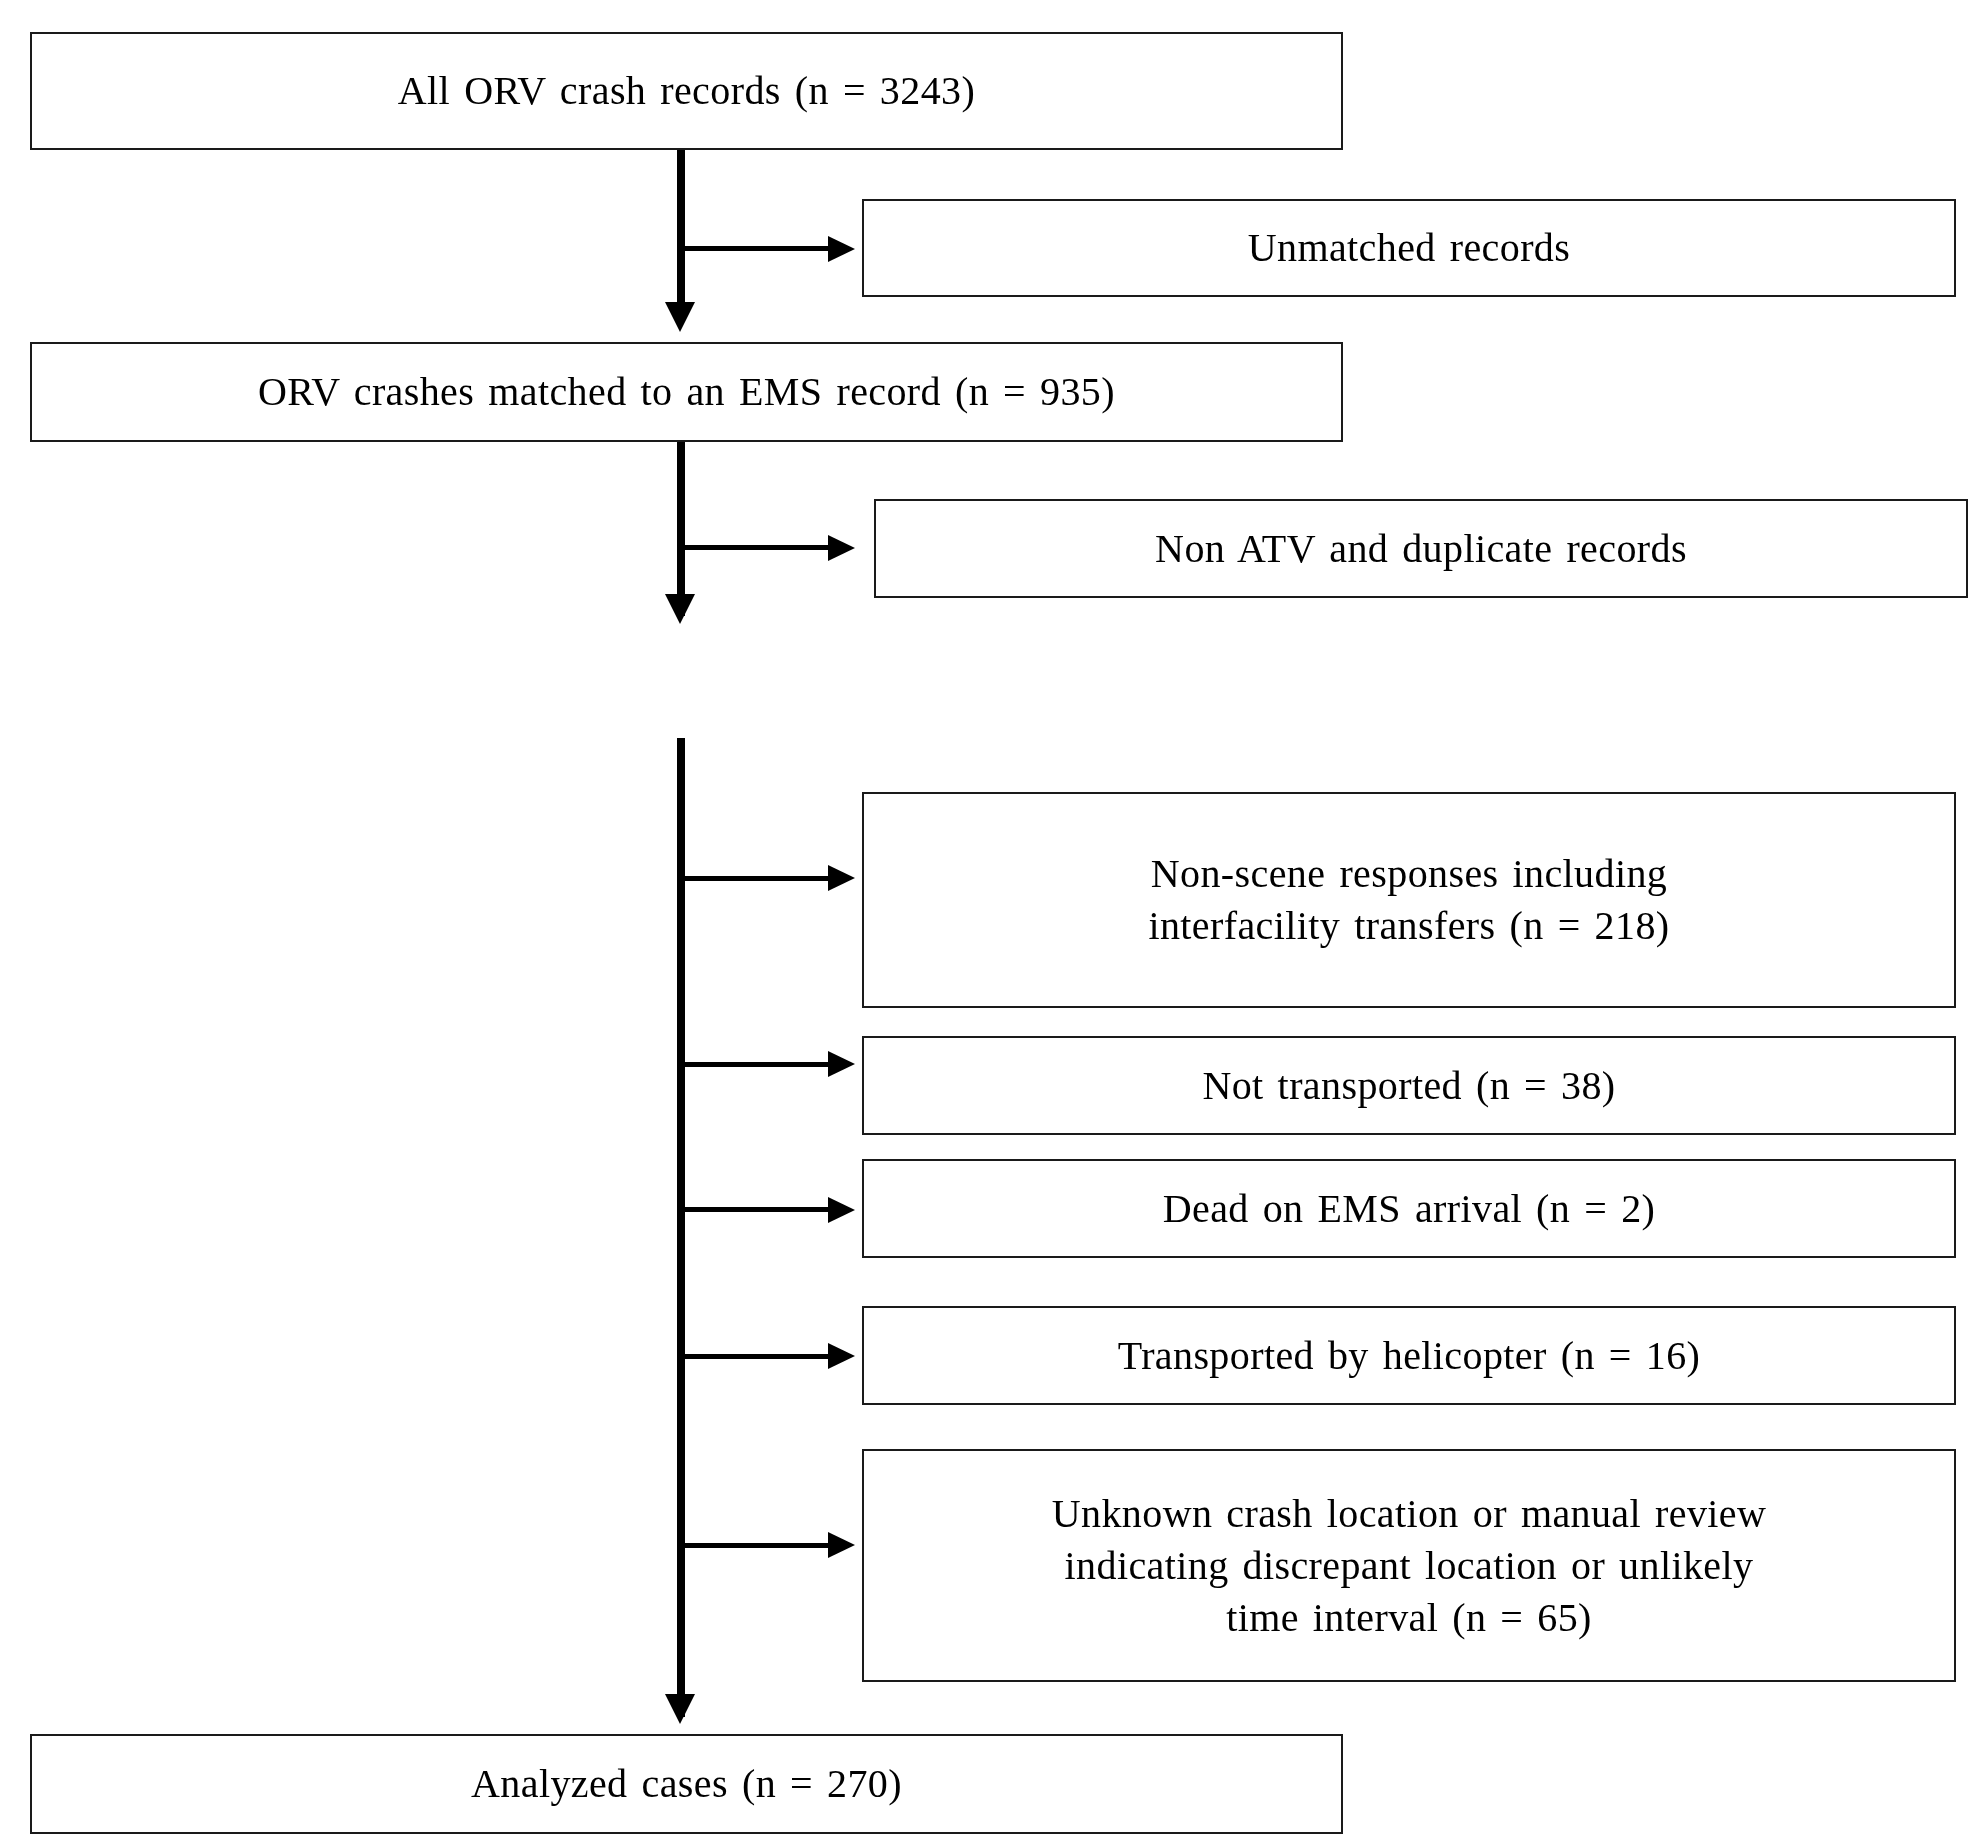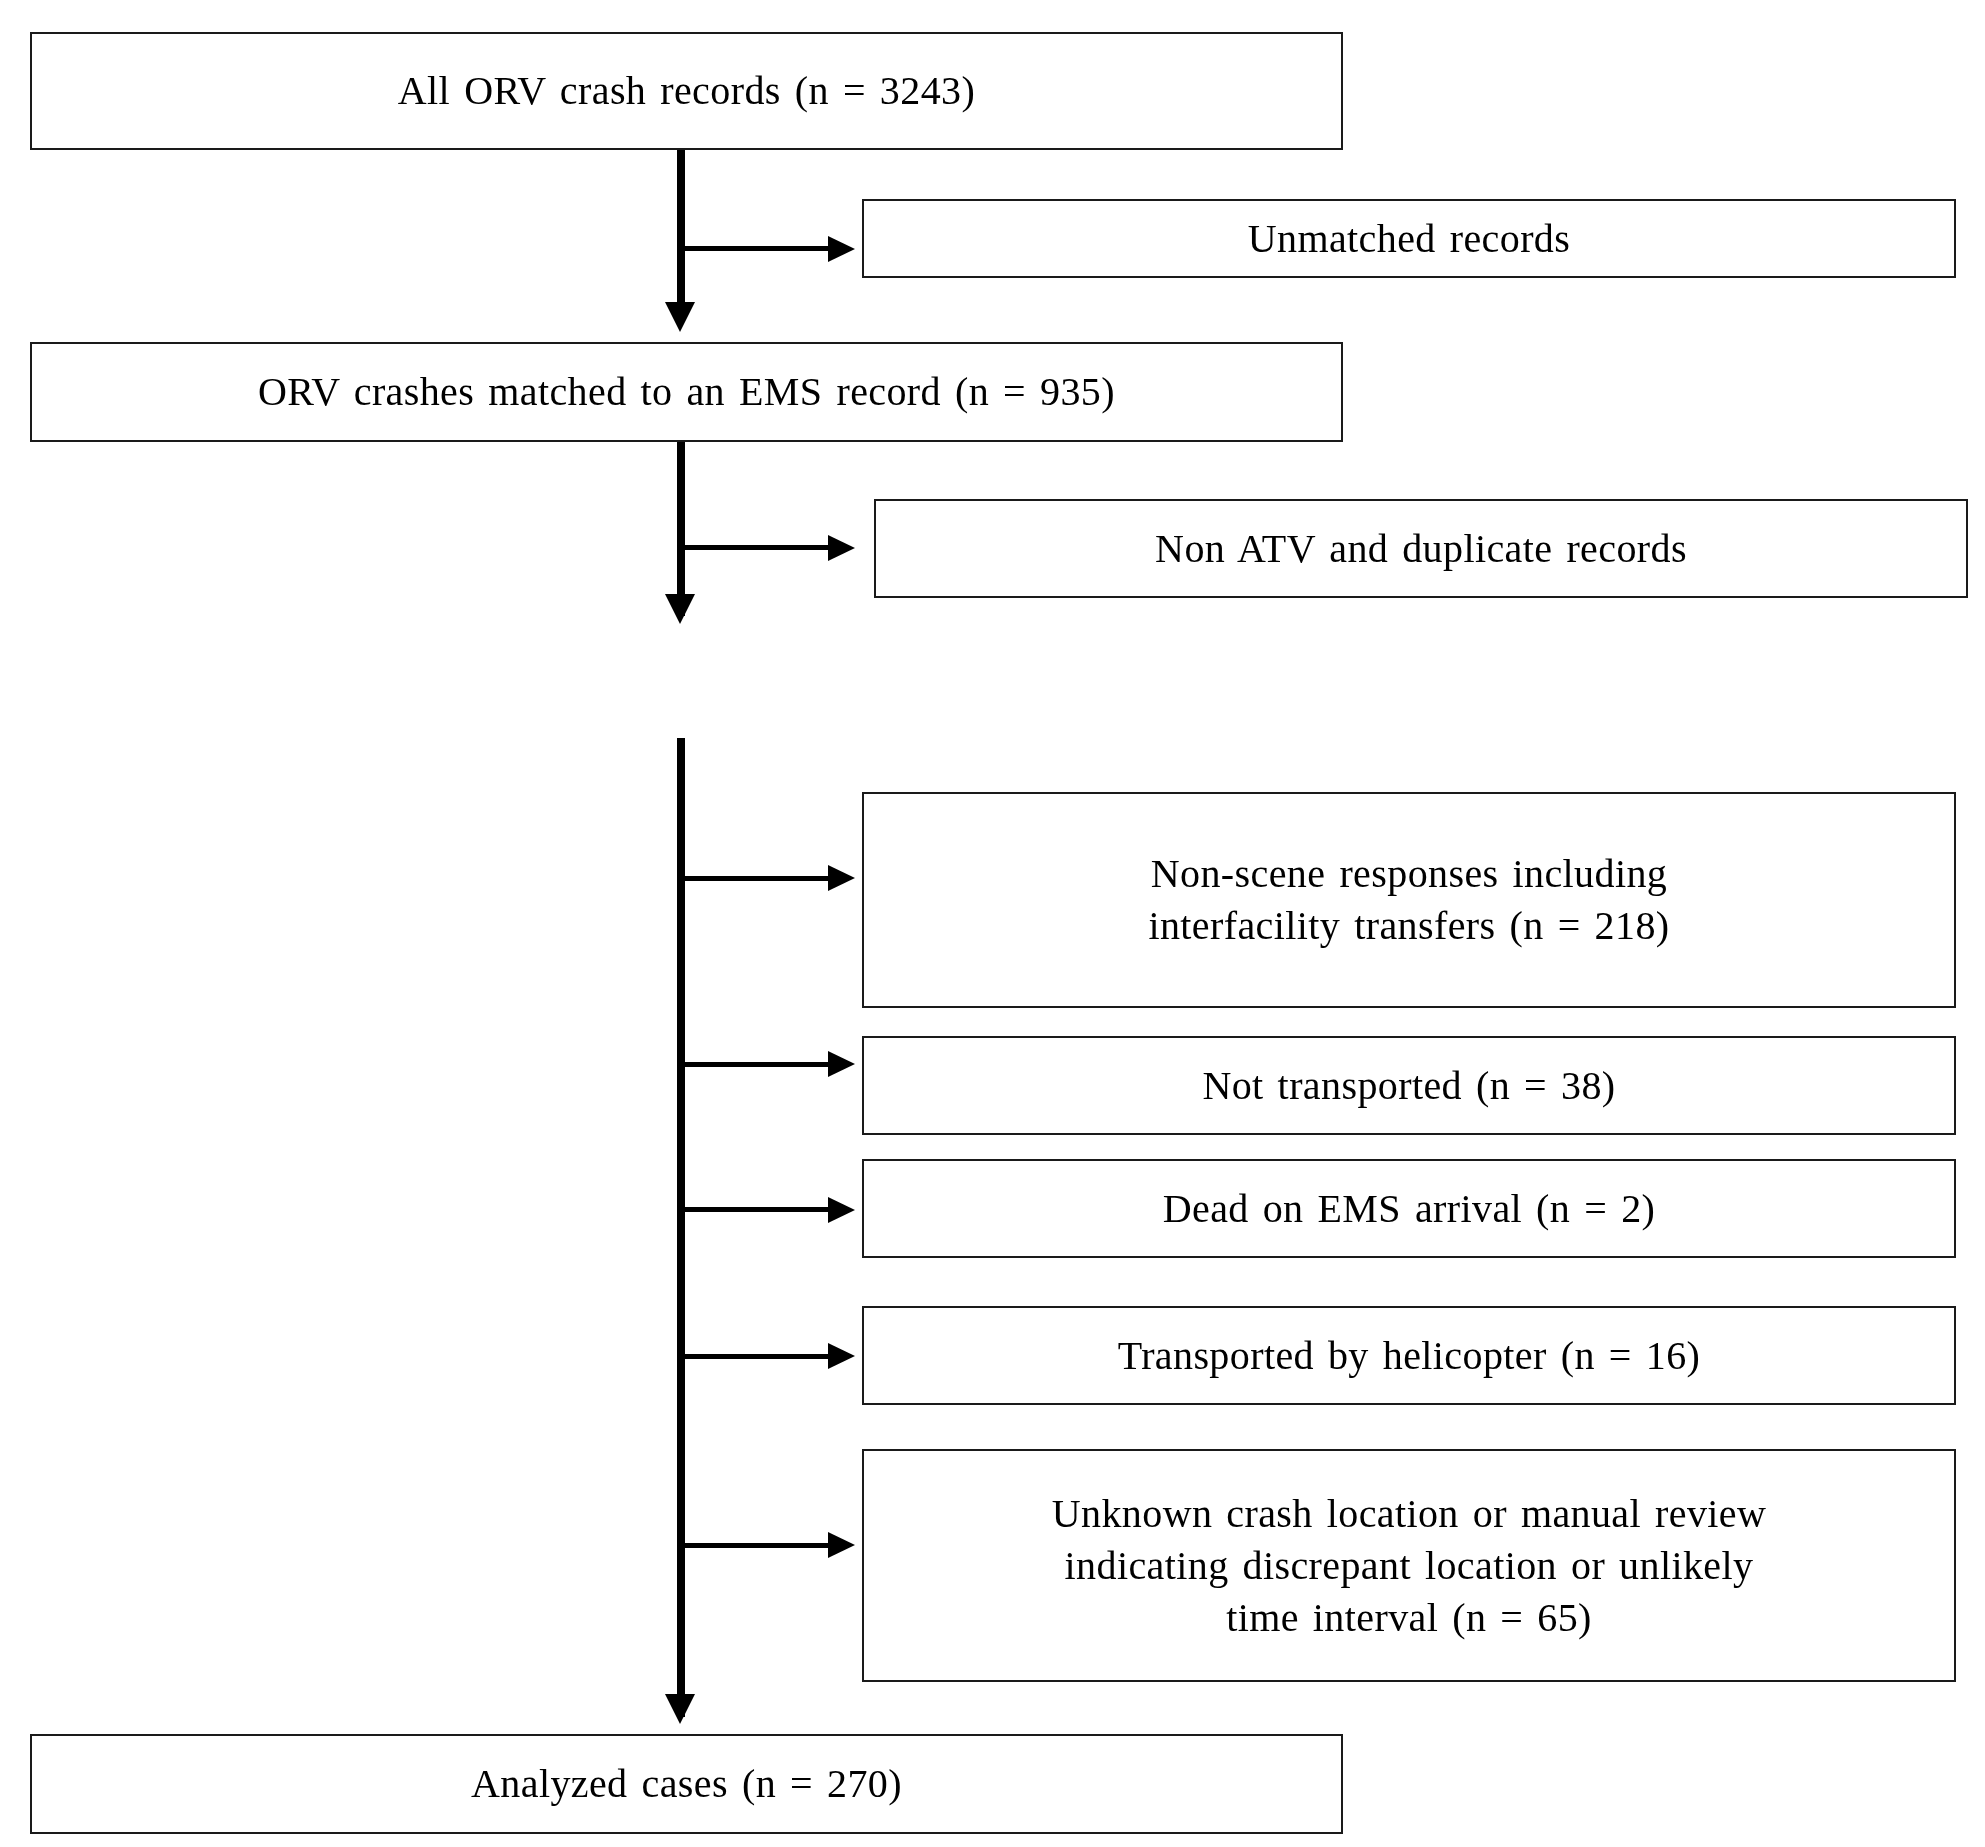--- a/index.html
+++ b/index.html
@@ -83,21 +83,21 @@
   <div class="node-box main-box" style="left:30px; top:32px; width:1313px; height:118px;">
     <span class="label-text">All  ORV crash records  (n = 3243)</span>
   </div>
 
   <div class="v-line" style="left:677px; top:150px; height:168px;"></div>
   <div class="arrow-down" style="left:665px; top:302px;"></div>
 
   <div class="h-line" style="left:681px; top:246px; width:152px;"></div>
   <div class="arrow-right" style="left:828px; top:236px;"></div>
 
-  <div class="node-box exclusion-box" style="left:862px; top:199px; width:1094px; height:79px;justify-content:center;">
+  <div class="node-box exclusion-box" style="left:862px; top:199px; width:1094px; height:98px;justify-content:center;">
     <span class="label-text">Unmatched  records</span>
   </div>
 
   <div class="node-box main-box" style="left:30px; top:342px; width:1313px; height:100px;text-align:center;">
     <span class="label-text">ORV crashes  matched  to an EMS record (n = 935)</span>
   </div>
 
   <div class="v-line" style="left:677px; top:442px; height:174px;"></div>
   <div class="arrow-down" style="left:665px; top:594px;"></div>
 

